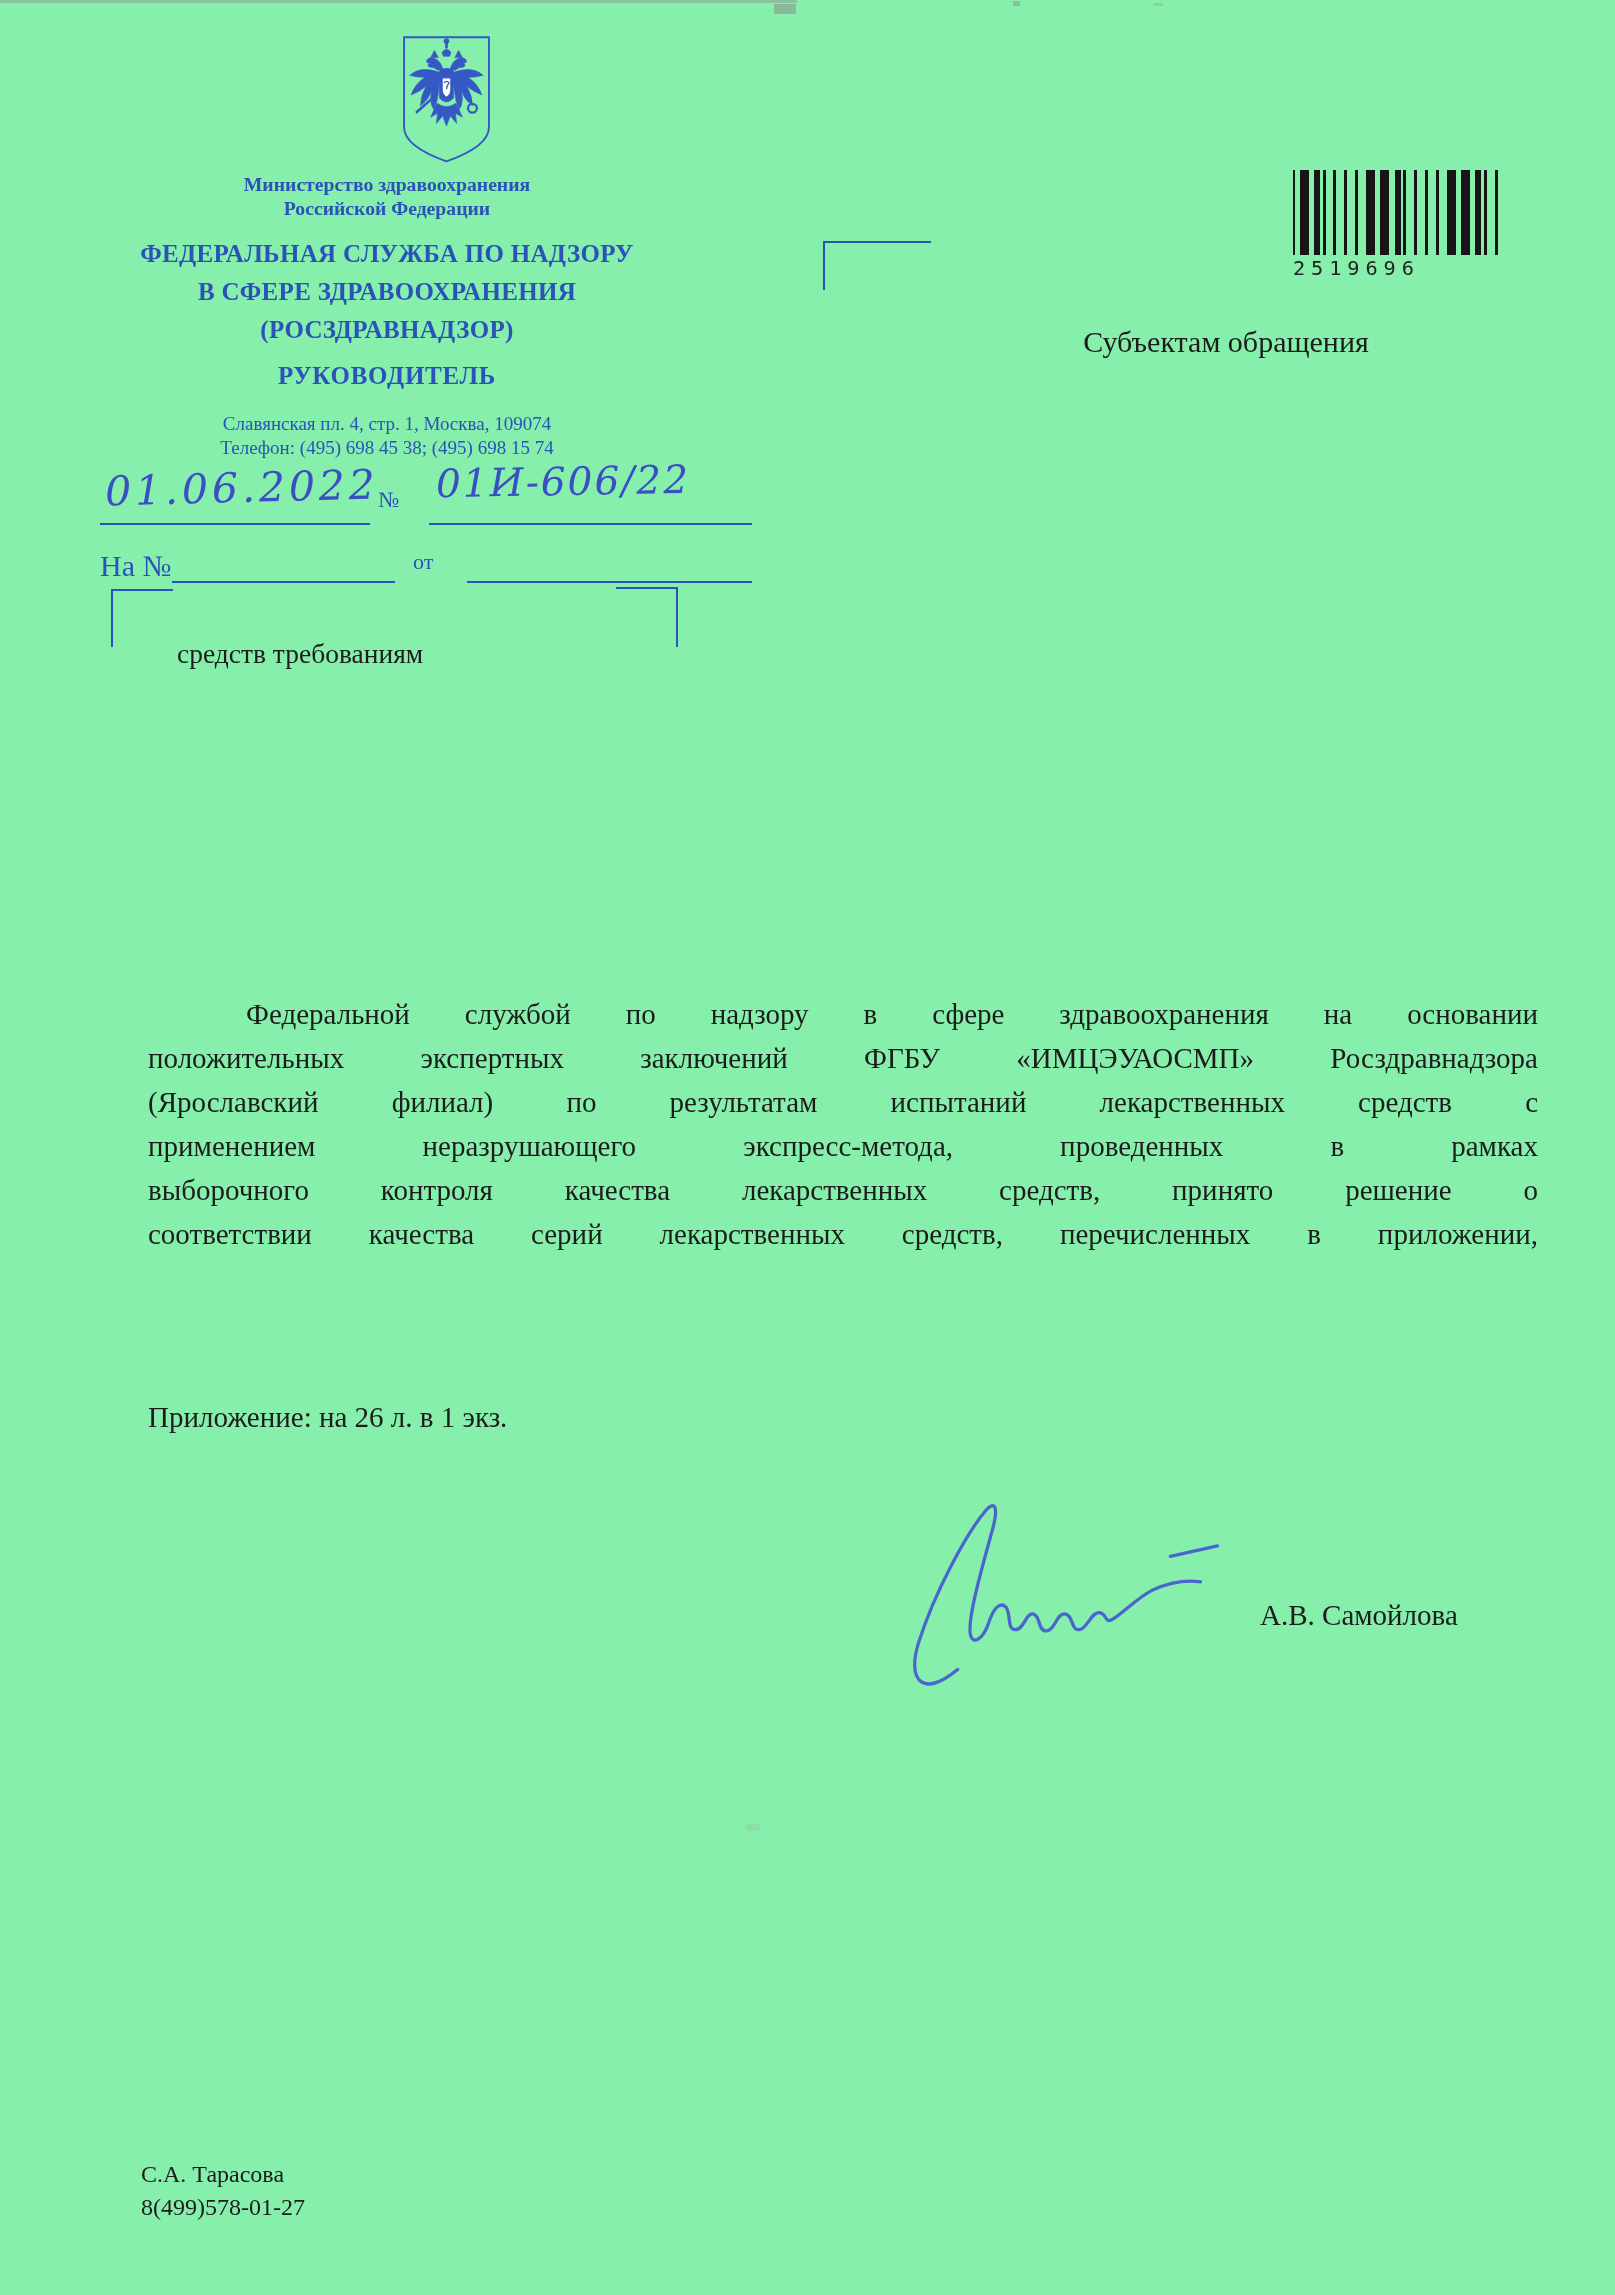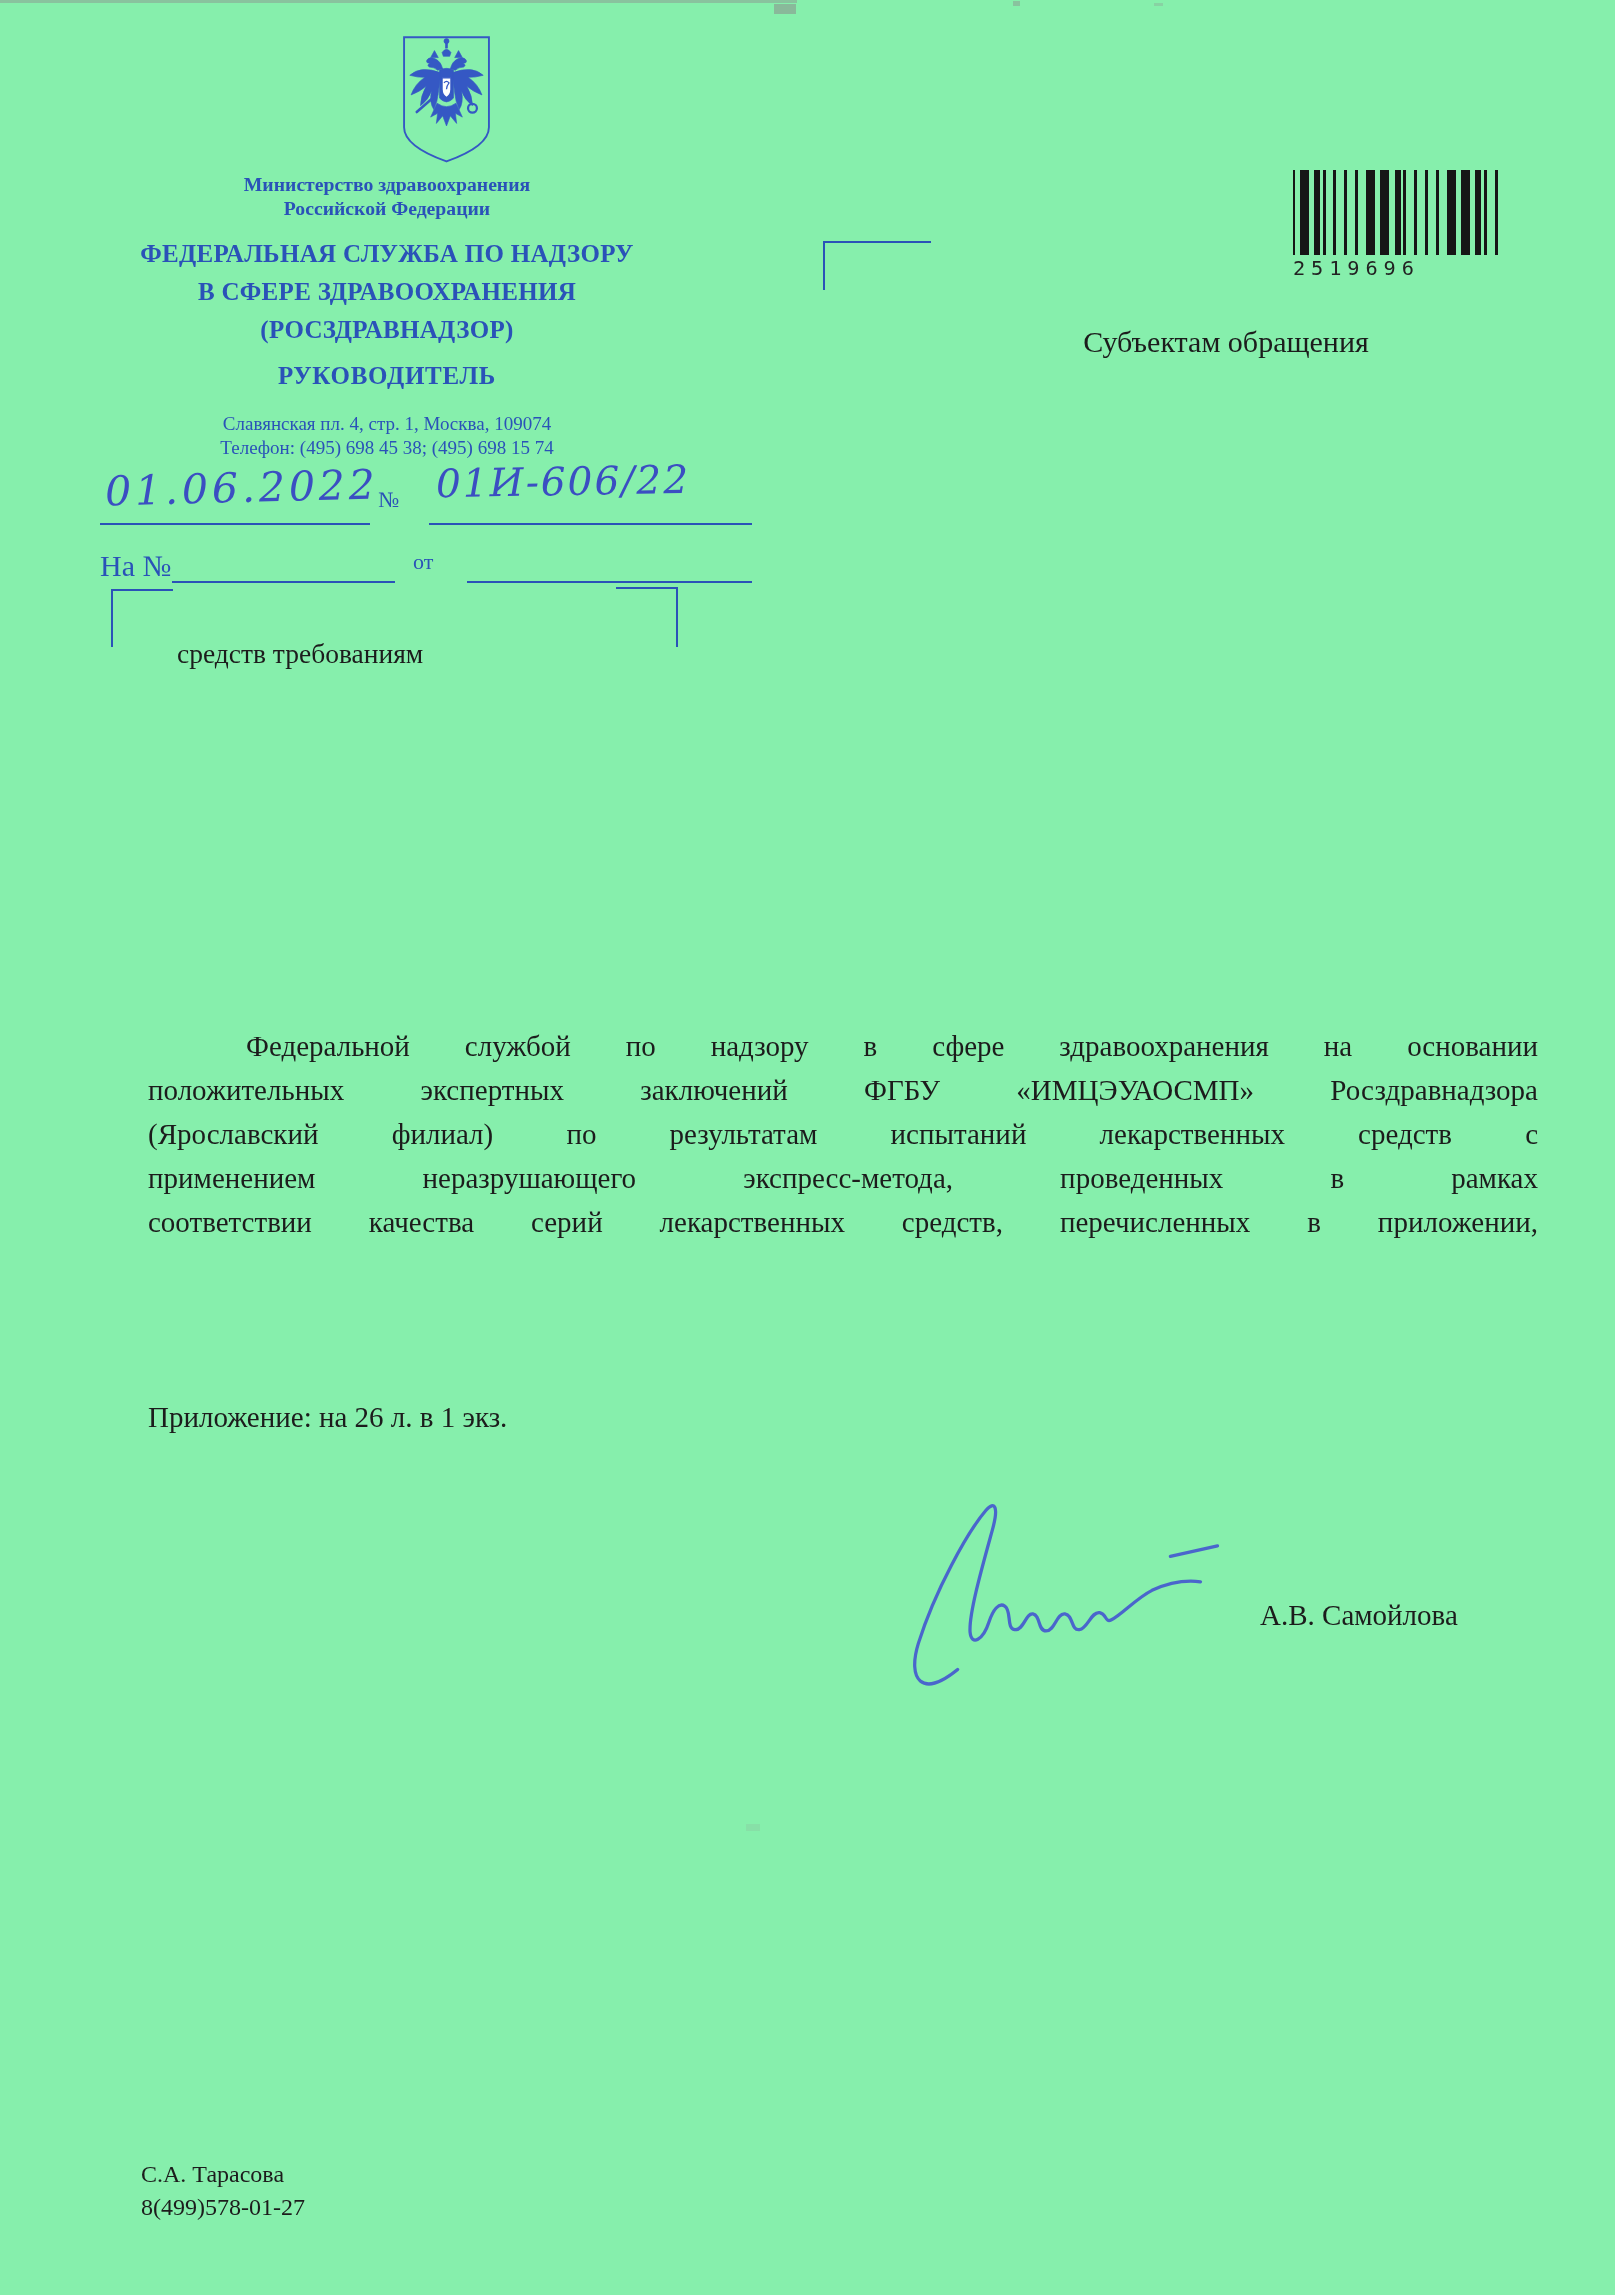--- a/index.html
+++ b/index.html
@@ -46,21 +46,21 @@
   .bars{display:flex;align-items:stretch;height:85px;overflow:hidden;justify-content:center;}
   .bars .bar{background:#161616;flex:none;}
   .bc-num{margin-top:1.3px;font-family:"DejaVu Sans Mono", monospace;
     font-size:20.3px;letter-spacing:5.9px;color:#222;}
   
   .recipient{position:absolute;left:931px;top:319px;width:590px;text-align:center;
     font-size:30px;line-height:46px;}
   .subject{position:absolute;left:177px;top:633px;width:511px;
     font-size:27.5px;line-height:41px;}
   
-  .body-block{position:absolute;left:148px;top:1024px;width:1390px;
+  .body-block{position:absolute;left:148px;top:992px;width:1390px;
     font-size:29px;line-height:44px;}
   .body-line{text-align:justify;text-align-last:justify;}
   .body-line.first{text-indent:98px;}
   .body-line.last{text-align-last:left;}
   .attachment{position:absolute;left:148px;top:1401px;font-size:29px;}
   
   .signature{position:absolute;left:895px;top:1483px;width:374px;height:216px;}
   .signer{position:absolute;left:1260px;top:1599px;font-size:29px;}
   
   .executor{position:absolute;left:141px;top:2158px;font-size:24px;line-height:33px;}
@@ -166,20 +166,21 @@
 
   <div class="subject">
     <div>средств требованиям</div>
   </div>
 
   <div class="body-block">
     <div class="body-line first">Федеральной службой по надзору в сфере здравоохранения на основании</div>
     <div class="body-line">положительных экспертных заключений ФГБУ «ИМЦЭУАОСМП» Росздравнадзора</div>
     <div class="body-line">(Ярославский филиал) по результатам испытаний лекарственных средств с</div>
     <div class="body-line">применением неразрушающего экспресс-метода, проведенных в рамках</div>
+    <div class="body-line">выборочного контроля качества лекарственных средств, принято решение о</div>
     <div class="body-line">соответствии качества серий лекарственных средств, перечисленных в приложении,</div>
   </div>
 
   <div class="attachment">Приложение: на 26 л. в 1 экз.</div>
 
   <svg class="signature" viewBox="0 0 570 330">
     <g fill="none" stroke="#4a66cc" stroke-width="5" stroke-linecap="round">
       <path d="M95 285 C40 330 18 300 35 245 C60 165 110 75 138 42 C152 26 158 36 148 72 C132 130 112 200 114 228 C116 250 134 240 143 212 C149 194 158 182 167 188 C178 195 169 222 182 224 C196 226 199 198 210 200 C222 202 217 226 230 226 C244 226 246 198 259 200 C272 202 268 226 281 224 C294 222 299 196 312 198 C323 200 320 214 330 209 C346 201 368 176 392 164 C416 153 442 148 466 151"></path>
       <path d="M420 112 L492 96"></path>
     </g>

